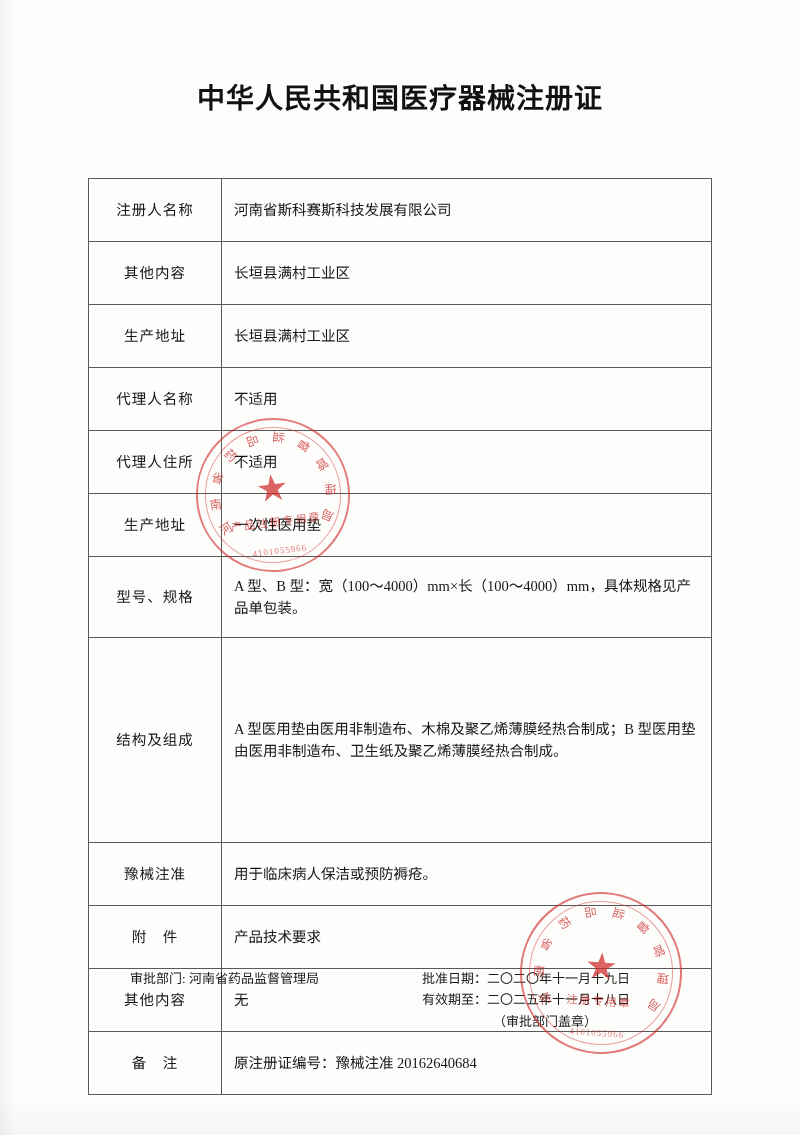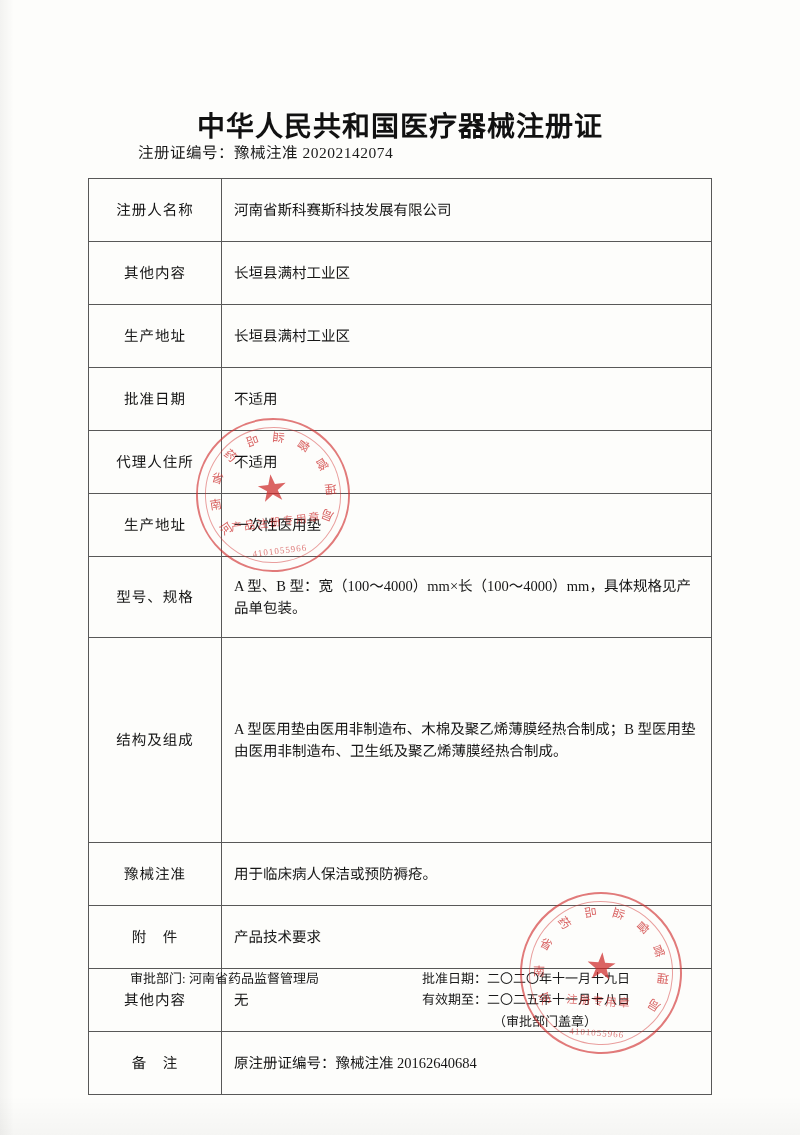--- a/index.html
+++ b/index.html
@@ -18,21 +18,21 @@
 
   .page {
     position: absolute;
     inset: 0;
     background: #fdfdfb;
   }
 
   
   .doc-title {
     position: absolute;
-    top: 104px;
+    top: 76px;
     left: 0;
     width: 800px;
     text-align: center;
     font-size: 28px;
     font-weight: bold;
     letter-spacing: 1px;
     color: #111;
   }
 
   .cert-number {
@@ -203,40 +203,37 @@
 </head>
 <body>
 
 <div class="page">
 
   <div class="scan-edge-left"></div>
   <div class="scan-edge-bottom"></div>
 
   <div class="doc-title">中华人民共和国医疗器械注册证</div>
 
-  <div class="cert-number">
-    <span>注册证编号：</span><span>豫械注准 20202142074</span>
-  </div>
 
   <table class="cert-table">
     <tbody>
       <tr class="row-small">
         <td class="label">注册人名称</td>
         <td class="value">河南省斯科赛斯科技发展有限公司</td>
       </tr>
       <tr class="row-small">
         <td class="label">其他内容</td>
         <td class="value">长垣县满村工业区</td>
       </tr>
       <tr class="row-small">
         <td class="label">生产地址</td>
         <td class="value">长垣县满村工业区</td>
       </tr>
       <tr class="row-small">
-        <td class="label">批准日期</td>
+        <td class="label">代理人名称</td>
         <td class="value">不适用</td>
       </tr>
       <tr class="row-small">
         <td class="label">代理人住所</td>
         <td class="value">不适用</td>
       </tr>
       <tr class="row-small">
         <td class="label">生产地址</td>
         <td class="value">一次性医用垫</td>
       </tr>

